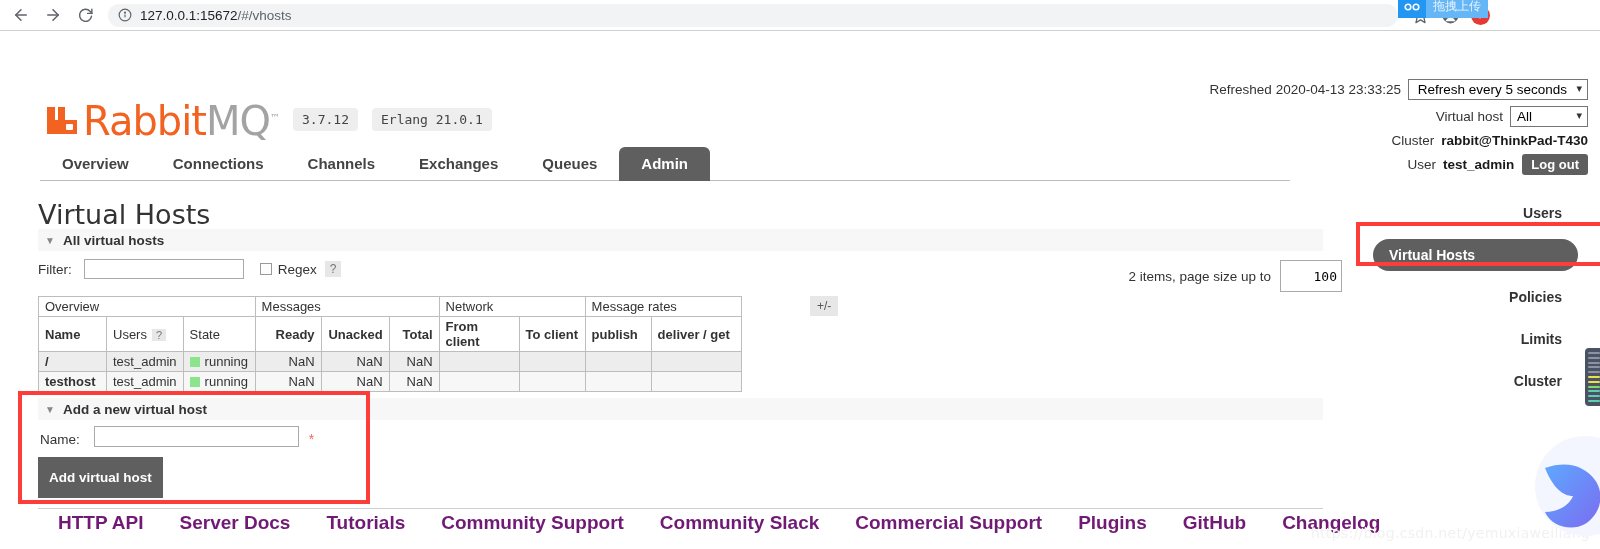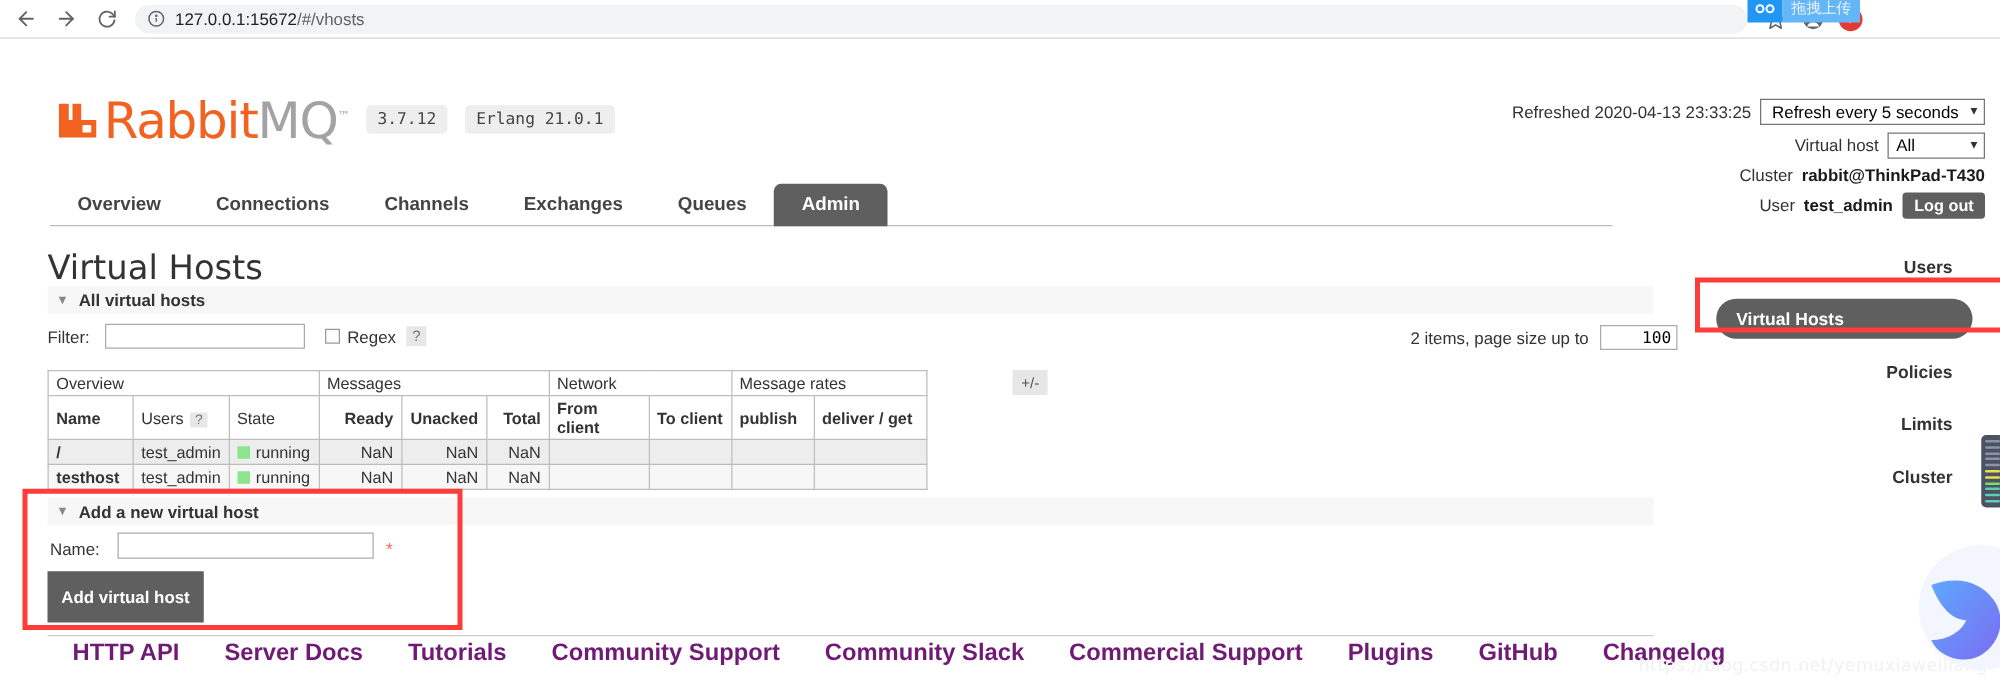--- a/index.html
+++ b/index.html
@@ -58,21 +58,21 @@
   }
   .tb-icon { width:28px; height:28px; display:flex; align-items:center; justify-content:center; cursor:pointer; }
   .red-circle {
     width:19px;height:19px;border-radius:50%;background:#e53935;
     display:flex;align-items:center;justify-content:center;color:#fff;font-size:11px;
   }
 
   
   .page { position:relative; width:1600px; height:518px; background:#fff; }
 
-  .logo-wrap { position:absolute; left:47px; top:44px; display:flex; }
+  .logo-wrap { position:absolute; left:47px; top:68px; display:flex; }
   .logo-mark { margin-right:2px; }
   .logo-text { font-size:40px; line-height:38px; font-family:"DejaVu Sans", sans-serif; letter-spacing:-1px; }
   .logo-rabbit { color:#f26322; }
   .logo-mq { color:#a3a3a3; }
   .logo-tm { font-size:10px; color:#a3a3a3; vertical-align:super; }
   .badge-pill {
     background:#eeeeee; color:#444; border-radius:4px;
     font-size:13px; padding:4px 9px; margin-left:14px;
     font-family:"DejaVu Sans Mono", monospace;
     align-self:center;
@@ -128,21 +128,21 @@
   .filter-input {
     width:160px; height:20px; border:1px solid #aaa; background:#fff;
     margin-left:12px; font-size:13px; padding:1px 4px;
     font-family:"Liberation Sans", sans-serif;
   }
   .chk { width:12px; height:12px; border:1px solid #999; background:#fdfdfd; margin:0 6px 0 16px; display:inline-block; }
   .qmark { background:#e7e7e7; color:#777; font-size:12px; padding:1px 5px; margin-left:8px; cursor:pointer; }
 
   .paging { position:absolute; right:258px; top:229px; display:flex; align-items:center; font-size:13.5px; color:#333; }
   .paging-input {
-    width:62px; height:20px; border:1px solid #aaa; background:#fff; margin-left:9px;
+    width:62px; height:32px; border:1px solid #aaa; background:#fff; margin-left:9px;
     font-size:13px; text-align:right; padding:1px 4px;
     font-family:"DejaVu Sans Mono", monospace;
   }
 
   
   table.vh { position:absolute; left:38px; top:265px; border-collapse:collapse; font-size:13px; color:#333; }
   table.vh th, table.vh td { border:1px solid #bdbdbd; padding:2px 6px; height:20px; }
   table.vh th.grp { font-weight:normal; text-align:left; background:#fff; }
   table.vh th.col { font-weight:bold; background:#fff; }
   table.vh th.col.l { text-align:left; }

